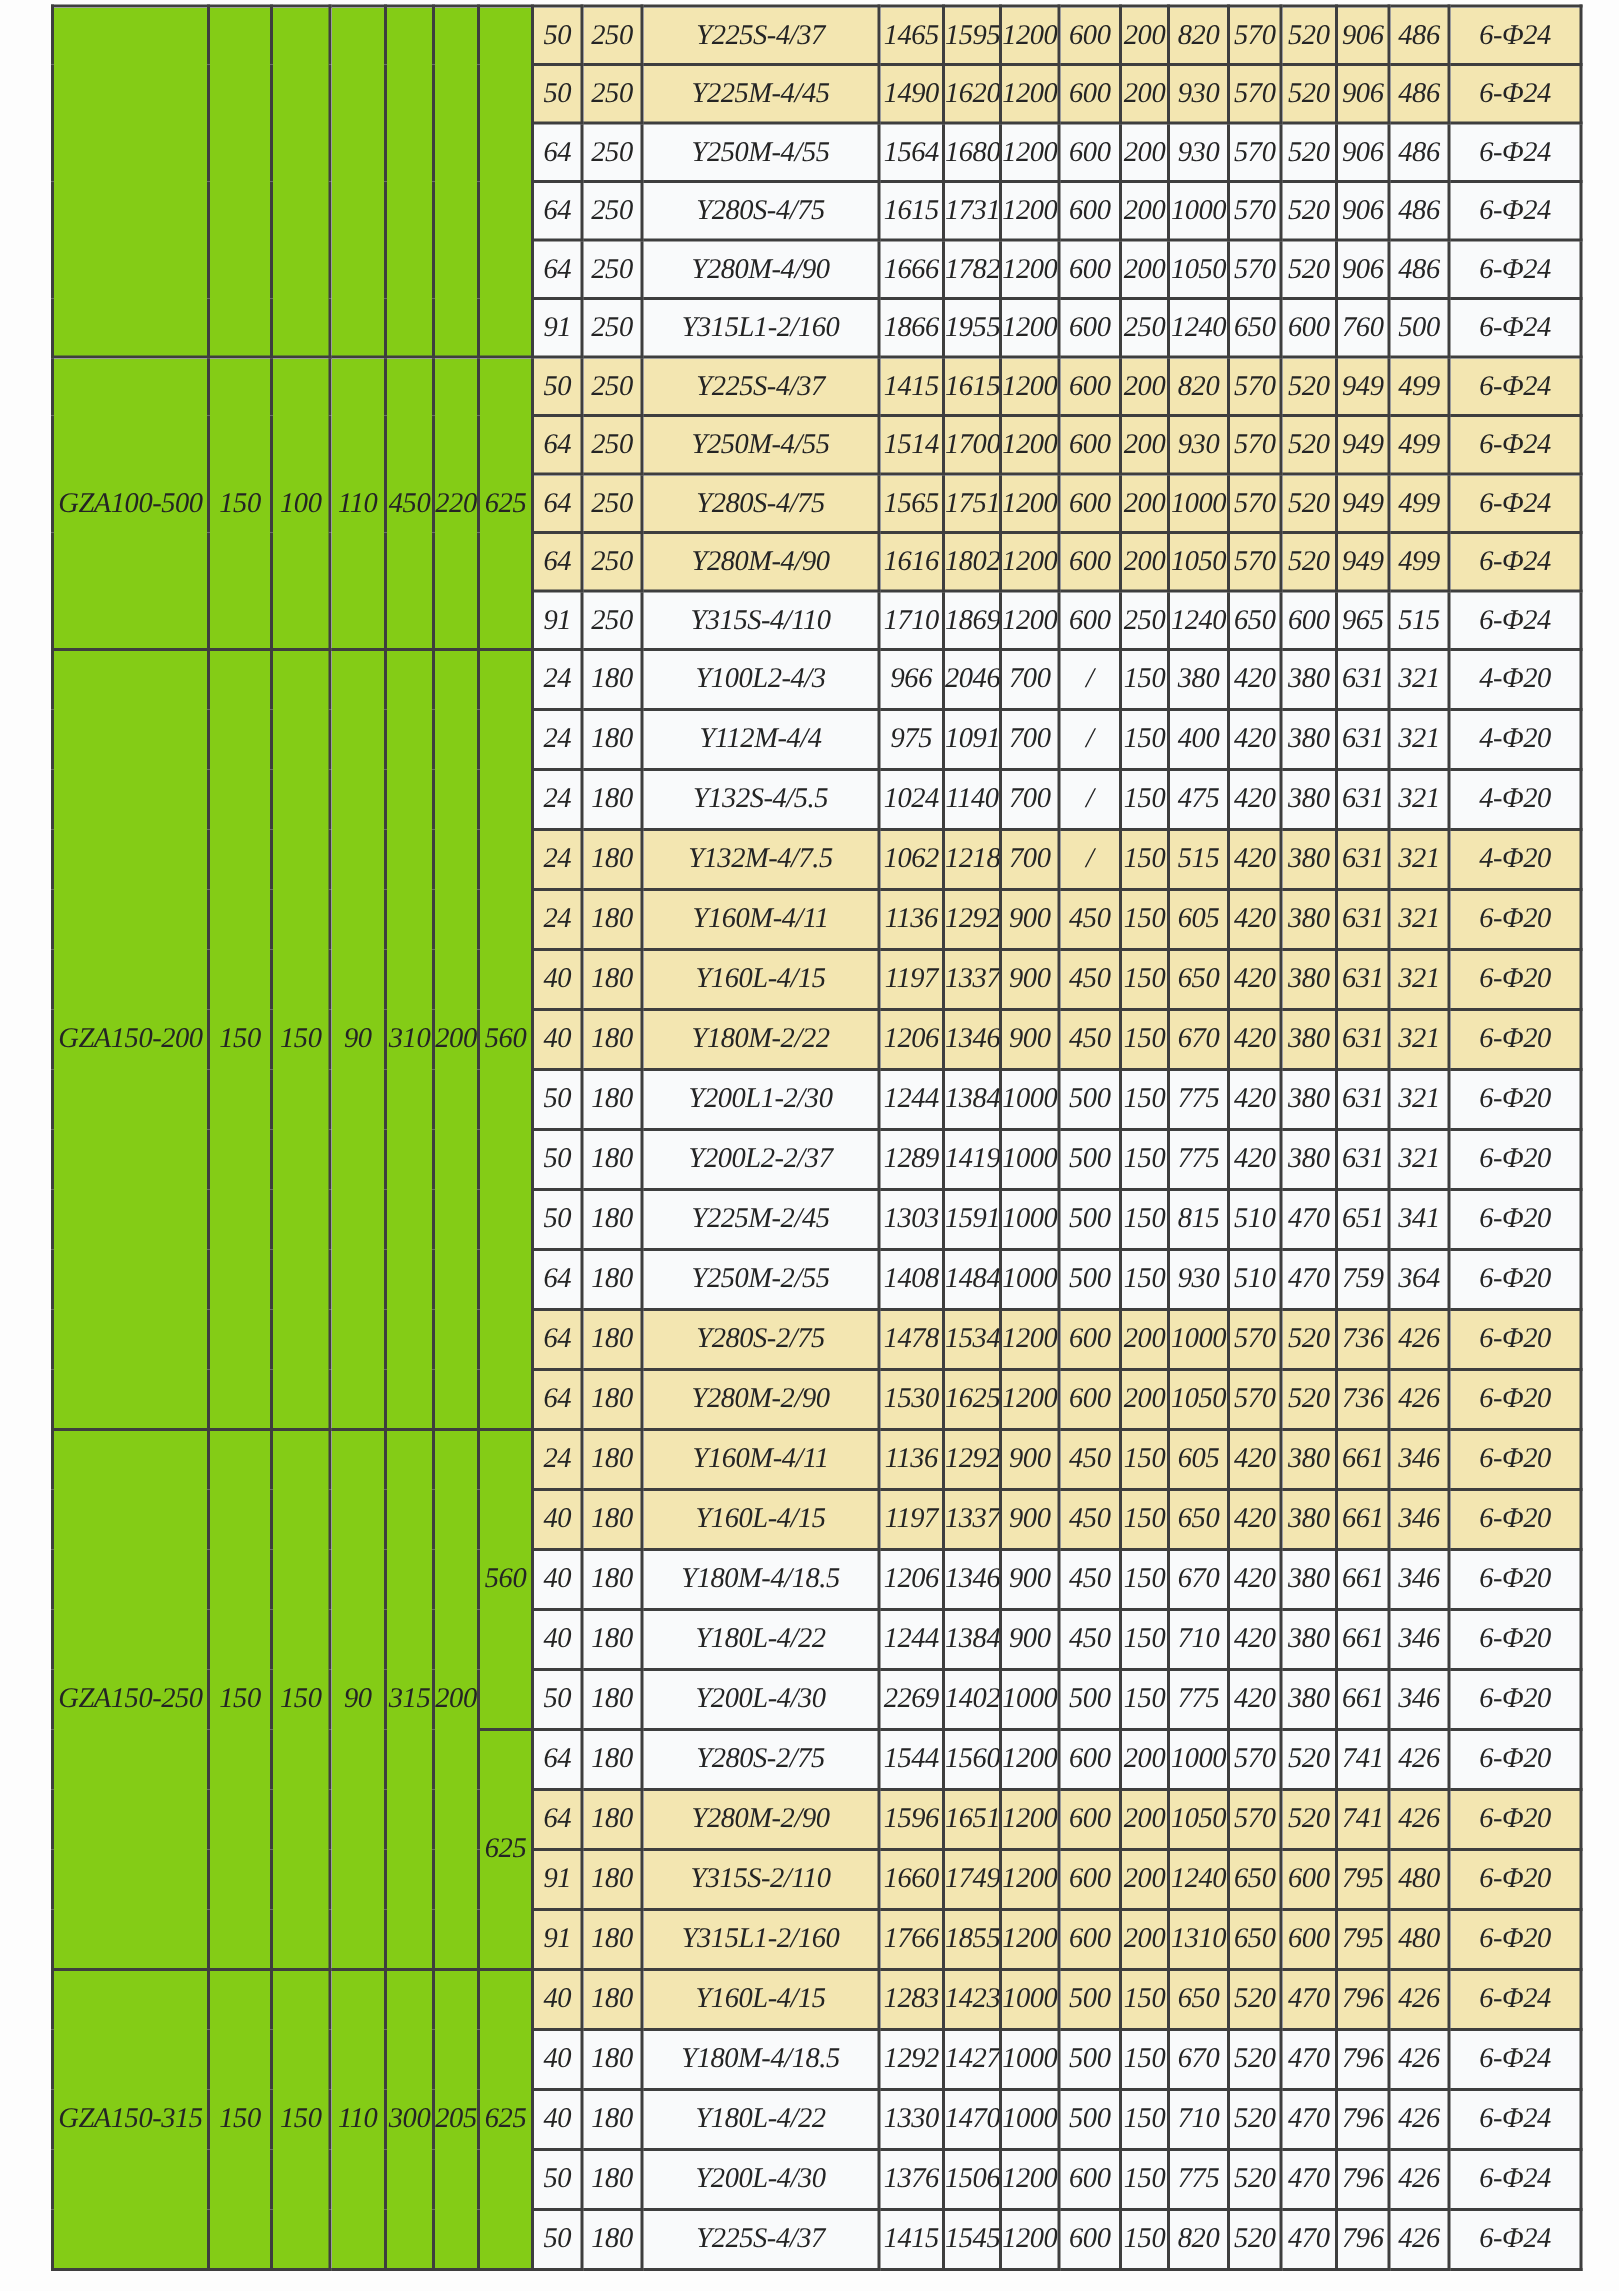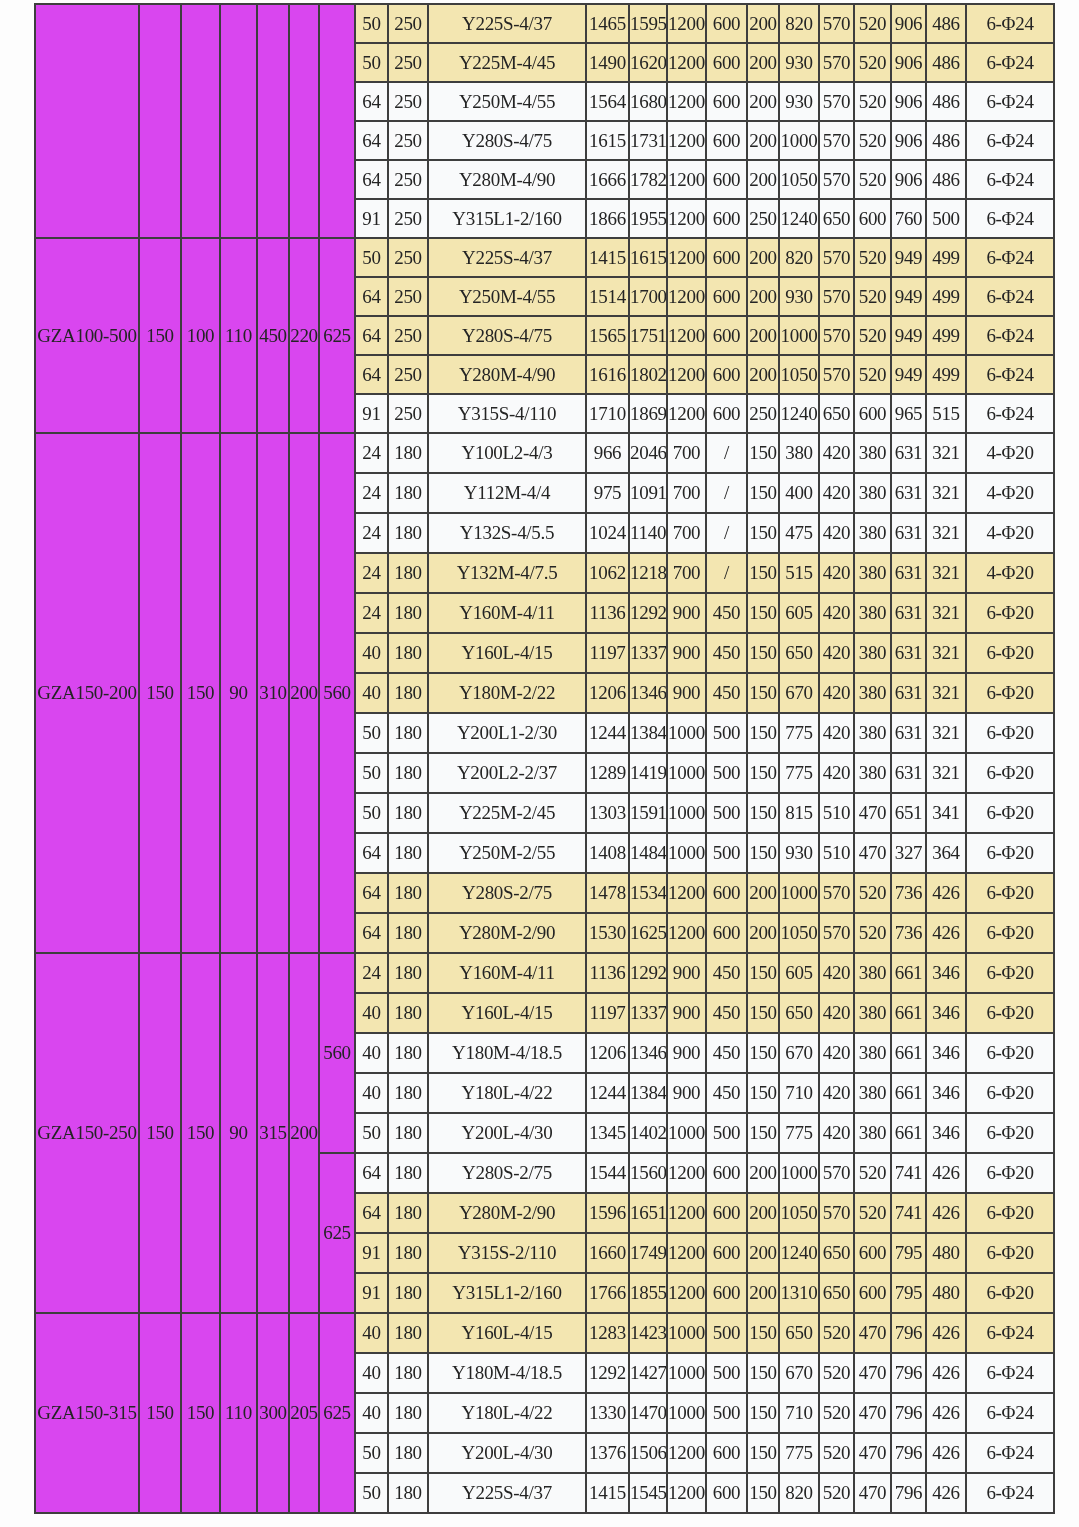--- a/index.html
+++ b/index.html
@@ -15,33 +15,34 @@
     box-sizing: border-box;
     padding: 3px 0 0 34px;
     font-family: "Liberation Serif", "DejaVu Serif", serif;
     color: #242424;
     overflow: hidden;
   }
   table.spec {
     border-collapse: collapse;
     table-layout: fixed;
     width: 1021px;
+    font-style: italic;
   }
   table.spec td {
     border: 2px solid #3e3e3e;
     text-align: center;
     vertical-align: middle;
     padding: 0;
     font-size: 19px;
     letter-spacing: -0.3px;
     line-height: 1.05;
     overflow: hidden;
     white-space: nowrap;
   }
-  td.left-cell { background: #d946ef; }
+  td.left-cell { background: #84cc16; }
   td.hl { background: #f3e6b1; }
   td.wh { background: #f9fafb; }
 </style>
 </head>
 <body>
 
 <div class="page">
   <table class="spec">
     <colgroup>
       <col style="width:104px">
@@ -429,21 +430,21 @@
           <td class="wh">180</td>
           <td class="wh">Y250M-2/55</td>
           <td class="wh">1408</td>
           <td class="wh">1484</td>
           <td class="wh">1000</td>
           <td class="wh">500</td>
           <td class="wh">150</td>
           <td class="wh">930</td>
           <td class="wh">510</td>
           <td class="wh">470</td>
-          <td class="wh">327</td>
+          <td class="wh">759</td>
           <td class="wh">364</td>
           <td class="wh">6-Φ20</td>
         </tr>
         <tr style="height: 40px;">
           <td class="hl">64</td>
           <td class="hl">180</td>
           <td class="hl">Y280S-2/75</td>
           <td class="hl">1478</td>
           <td class="hl">1534</td>
           <td class="hl">1200</td>
@@ -540,21 +541,21 @@
           <td class="wh">420</td>
           <td class="wh">380</td>
           <td class="wh">661</td>
           <td class="wh">346</td>
           <td class="wh">6-Φ20</td>
         </tr>
         <tr style="height: 40px;">
           <td class="wh">50</td>
           <td class="wh">180</td>
           <td class="wh">Y200L-4/30</td>
-          <td class="wh">1345</td>
+          <td class="wh">2269</td>
           <td class="wh">1402</td>
           <td class="wh">1000</td>
           <td class="wh">500</td>
           <td class="wh">150</td>
           <td class="wh">775</td>
           <td class="wh">420</td>
           <td class="wh">380</td>
           <td class="wh">661</td>
           <td class="wh">346</td>
           <td class="wh">6-Φ20</td>

